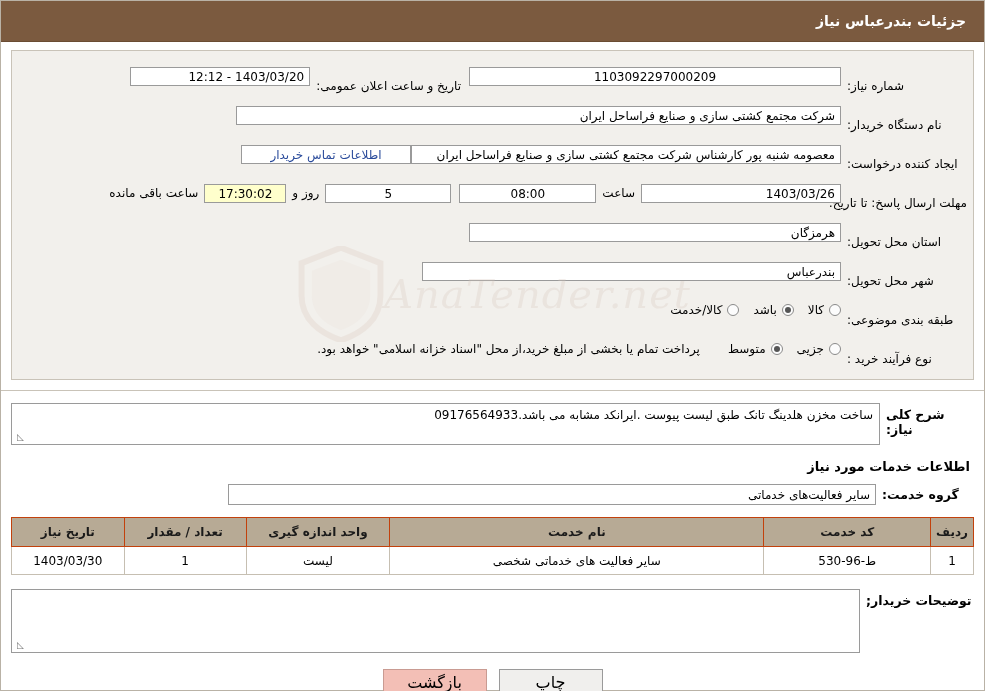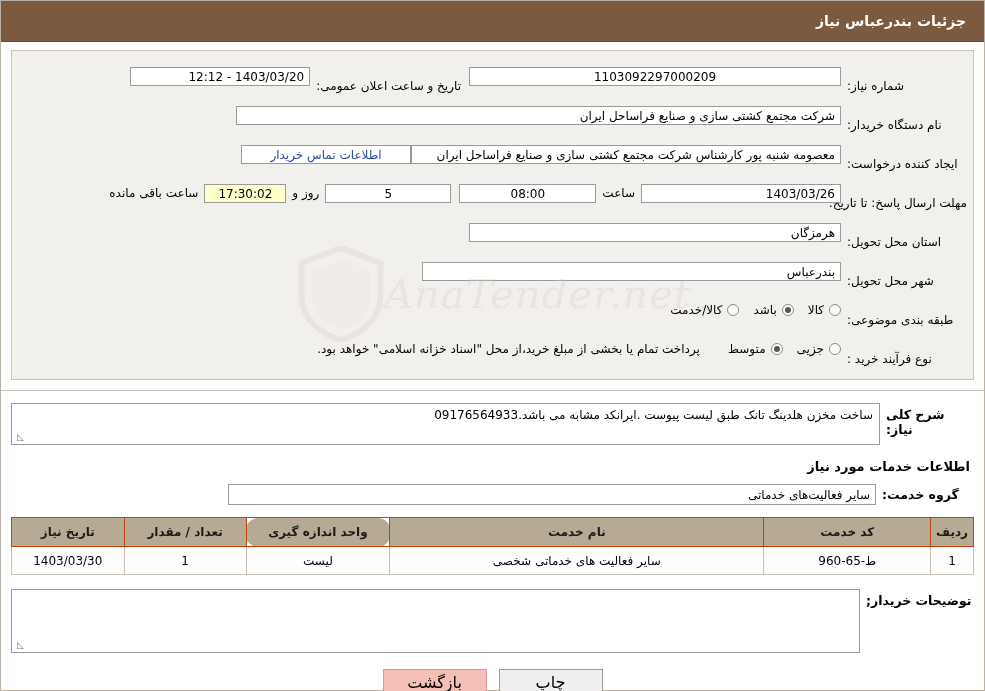--- a/index.html
+++ b/index.html
@@ -208,21 +208,21 @@
   table.tbl td {
     border: 1px solid #c6bfb2;
     height: 25px;
     text-align: center;
     background: #ffffff;
     font-size: 12px;
   }
   .c-radif { width: 40px;}
   .c-code  { width: 165px;}
   .c-name  { width: 375px;}
-  .c-unit  { width: 142px; border-radius: 12px;}
+  .c-unit  { width: 142px;}
   .c-qty   { width: 120px;}
   .c-date  { width: 110px;}
   
   .buyer-row {
     display: flex;
     align-items: flex-start;
     margin-top: 14px;
   }
   .buyer-label {
     width: 108px;
@@ -404,21 +404,21 @@
           <th class="c-code">کد خدمت</th>
           <th class="c-name">نام خدمت</th>
           <th class="c-unit">واحد اندازه گیری</th>
           <th class="c-qty">تعداد / مقدار</th>
           <th class="c-date">تاریخ نیاز</th>
         </tr>
       </thead>
       <tbody>
         <tr>
           <td>1</td>
-          <td>ط-65-960</td>
+          <td>ط-96-530</td>
           <td>سایر فعالیت های خدماتی شخصی</td>
           <td>لیست</td>
           <td>1</td>
           <td>1403/03/30</td>
         </tr>
       </tbody>
     </table>
 
     <div class="buyer-row">
       <div class="buyer-label">توضیحات خریدار;</div>

